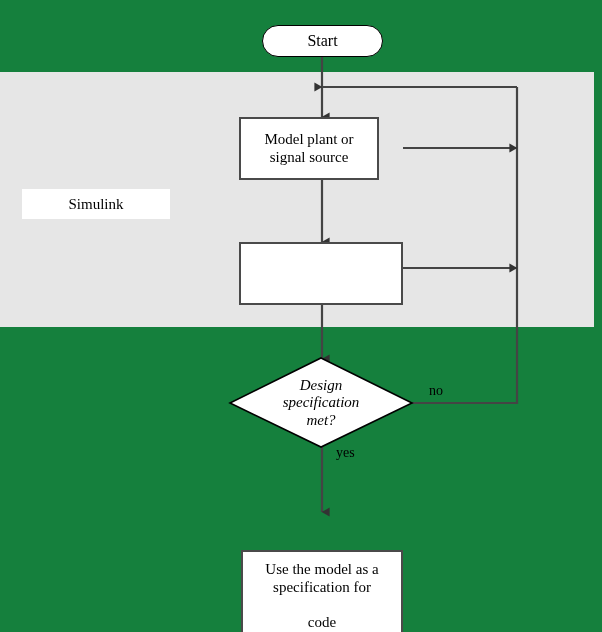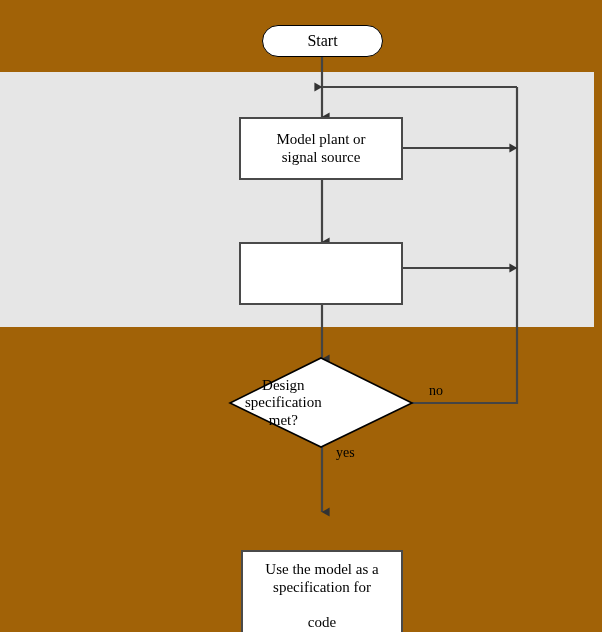--- a/index.html
+++ b/index.html
@@ -4,21 +4,21 @@
 <style>
   html, body {
     margin: 0;
     padding: 0;
     background: #ffffff;
   }
   #canvas {
     position: relative;
     width: 602px;
     height: 632px;
-    background: #a16207;
+    background: #15803d;
     font-family: "Liberation Serif", "DejaVu Serif", serif;
     overflow: hidden;
   }
   
   .band {
     position: absolute;
     left: 0;
     top: 72px;
     width: 594px;
     height: 255px;
@@ -51,25 +51,26 @@
   }
   .process {
     background: #ffffff;
     border: 2px solid #4a4a4a;
     font-size: 15px;
   }
   .decision-text {
     position: absolute;
     display: flex;
     align-items: center;
-    justify-content: flex-start;
+    justify-content: center;
     text-align: center;
     font-size: 15px;
     line-height: 1.16;
     color: #000000;
+    font-style: italic;
   }
   .band-label {
     position: absolute;
     background: #ffffff;
     display: flex;
     align-items: center;
     justify-content: center;
     font-size: 15px;
     color: #000000;
   }
@@ -116,21 +117,21 @@
 
     <line x1="403" y1="268" x2="517" y2="268" stroke="#444444" stroke-width="2.2" marker-end="url(#arrow-right)"></line>
 
     <polygon points="321,358 412,403 321,447 230,403" fill="#ffffff" stroke="#000000" stroke-width="1.6"></polygon>
   </svg>
 
   <div class="node terminator" style="left:262px; top:25px; width:121px; height:32px;">
     <span>Start</span>
   </div>
 
-  <div class="node process" style="left:239px; top:117px; width:164px; height:63px;">
+  <div class="node process" style="left:239px; top:117px; width:140px; height:63px;">
     <span>
       <span>Model plant or</span><br>
       <span>signal source</span>
     </span>
   </div>
 
   <div class="node process" style="left:239px; top:242px; width:164px; height:63px;">
     <span>
       <br>
     </span>
@@ -146,20 +147,23 @@
 
   <div class="node process" style="left:241px; top:512px; width:162px; height:93px;margin-top:38px;">
     <span>
       <span>Use the model as a</span><br>
       <span>specification for</span><br>
       <br>
       <span>code</span>
     </span>
   </div>
 
+  <div class="band-label" style="left:22px; top:189px; width:148px; height:30px;">
+    <span>Simulink</span>
+  </div>
 
   <div class="edge-label" style="left:429px; top:383px;">
     <span>no</span>
   </div>
 
   <div class="edge-label" style="left:336px; top:445px;">
     <span>yes</span>
   </div>
 
 </div>

